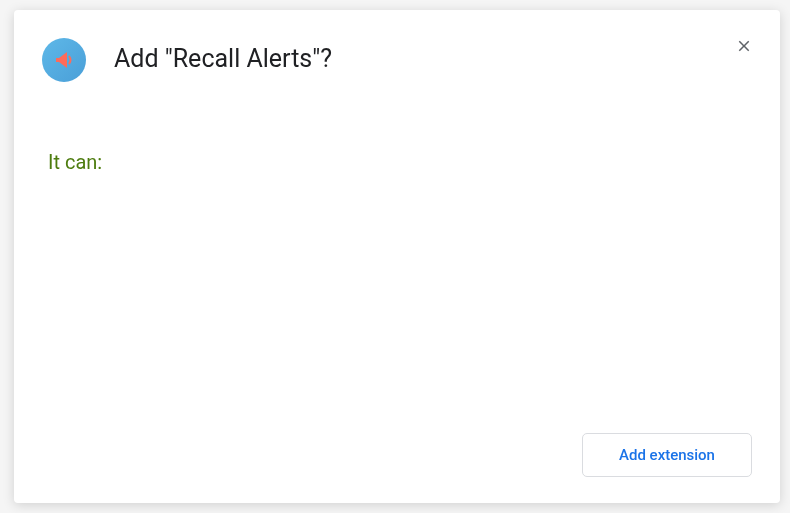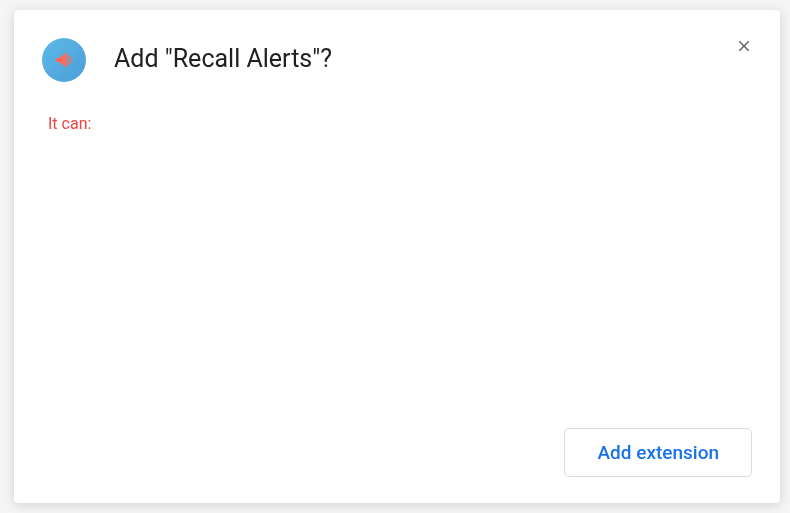--- a/index.html
+++ b/index.html
@@ -106,42 +106,43 @@
       width: 18px;
       height: 18px;
     }
     
     .dialog-body {
       padding: 32px 34px 0 34px;
       flex: 1;
     }
     
     .permissions-intro {
-      font-size: 16px;
-      color: #ef4444;
+      font-size: 20px;
+      color: #4d7c0f;
       margin-bottom: 28px;
+      margin-top: 36px;
     }
     
     .permission-item {
       font-size: 20px;
       color: #3c4043;
       margin-bottom: 26px;
       line-height: 1.5;
     }
     
     .dialog-footer {
       display: flex;
       justify-content: flex-end;
       gap: 24px;
       padding: 16px 28px 26px 28px;
     }
     
     .btn {
       padding: 12px 32px;
-      font-size: 19px;
+      font-size: 15px;
       font-weight: 500;
       border-radius: 5px;
       cursor: pointer;
       font-family: inherit;
       min-width: 170px;
       text-align: center;
     }
     
     .btn-primary {
       background: #ffffff;

